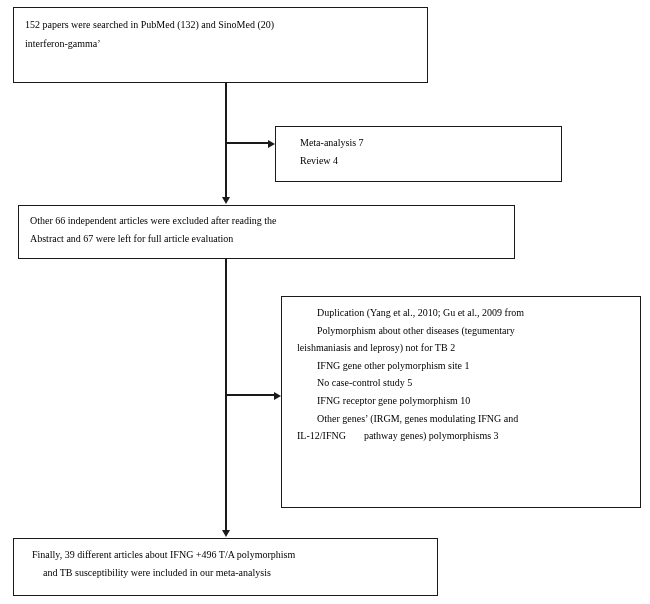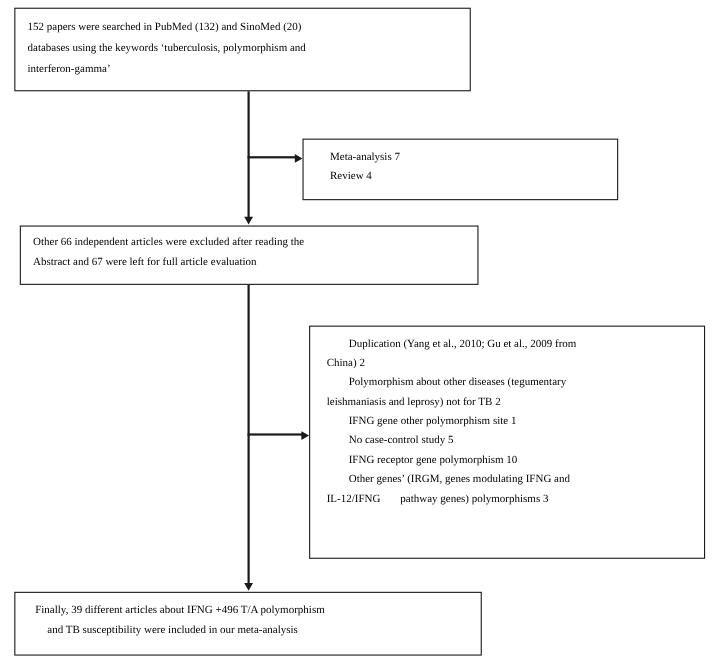--- a/index.html
+++ b/index.html
@@ -44,21 +44,21 @@
     width: 18px;
   }
 
   
   #box-search      { left: 13px;  top: 7px;   width: 415px; height: 76px; padding-top: 7px; }
   #box-search p    { line-height: 1.92; }
 
   #box-meta        { left: 275px; top: 116px; width: 287px; height: 56px; padding-top: 7px; padding-left: 24px; margin-top: 10px; }
   #box-meta p      { line-height: 1.8; }
 
-  #box-excluded    { left: 18px;  top: 205px; width: 417px; height: 54px; padding-top: 6px; }
+  #box-excluded    { left: 18px;  top: 205px; width: 497px; height: 54px; padding-top: 6px; }
   #box-excluded p  { line-height: 1.78; }
 
   #box-reasons     { left: 281px; top: 296px; width: 360px; height: 212px; padding: 7px 9px 6px 15px; }
   #box-reasons p   { line-height: 1.76; }
 
   #box-final       { left: 13px;  top: 538px; width: 425px; height: 58px; padding-top: 7px; padding-left: 18px; }
   #box-final p     { line-height: 1.8; }
 
   
   .conn {
@@ -82,21 +82,20 @@
     border-left: 7px solid #1a1a1a;
   }
 </style>
 </head>
 <body>
 
 <div id="flowchart-page">
 
   <div class="box" id="box-search">
     <p>152 papers were searched in PubMed (132) and SinoMed (20)</p>
-    <p>databases using the keywords ‘tuberculosis, polymorphism and</p>
     <p class="last-line">interferon-gamma’</p>
   </div>
 
   <div class="conn v" style="left:225px; top:83px; height:115px;"></div>
   <div class="arrow-down" style="left:221.5px; top:197px;"></div>
 
   <div class="conn h" style="left:225px; top:142px; width:44px;"></div>
   <div class="arrow-right" style="left:268px; top:139.5px;"></div>
 
   <div class="box" id="box-meta">
@@ -110,21 +109,20 @@
   </div>
 
   <div class="conn v" style="left:225px; top:259px; height:272px;"></div>
   <div class="arrow-down" style="left:221.5px; top:530px;"></div>
 
   <div class="conn h" style="left:225px; top:394px; width:50px;"></div>
   <div class="arrow-right" style="left:274px; top:391.5px;"></div>
 
   <div class="box" id="box-reasons">
     <p><span class="indent"></span><span>Duplication (Yang et al., 2010; Gu et al., 2009 from</span></p>
-    <p class="noj">China) 2</p>
     <p><span class="indent"></span><span>Polymorphism about other diseases (tegumentary</span></p>
     <p class="noj">leishmaniasis and leprosy) not for TB 2</p>
     <p class="noj"><span class="indent"></span><span>IFNG gene other polymorphism site 1</span></p>
     <p class="noj"><span class="indent"></span><span>No case-control study 5</span></p>
     <p class="noj"><span class="indent"></span><span>IFNG receptor gene polymorphism 10</span></p>
     <p><span class="indent"></span><span>Other genes’ (IRGM, genes modulating IFNG and</span></p>
     <p class="noj"><span>IL-12/IFNG</span><span class="gap"></span><span>pathway genes) polymorphisms 3</span></p>
   </div>
 
   <div class="box" id="box-final">

